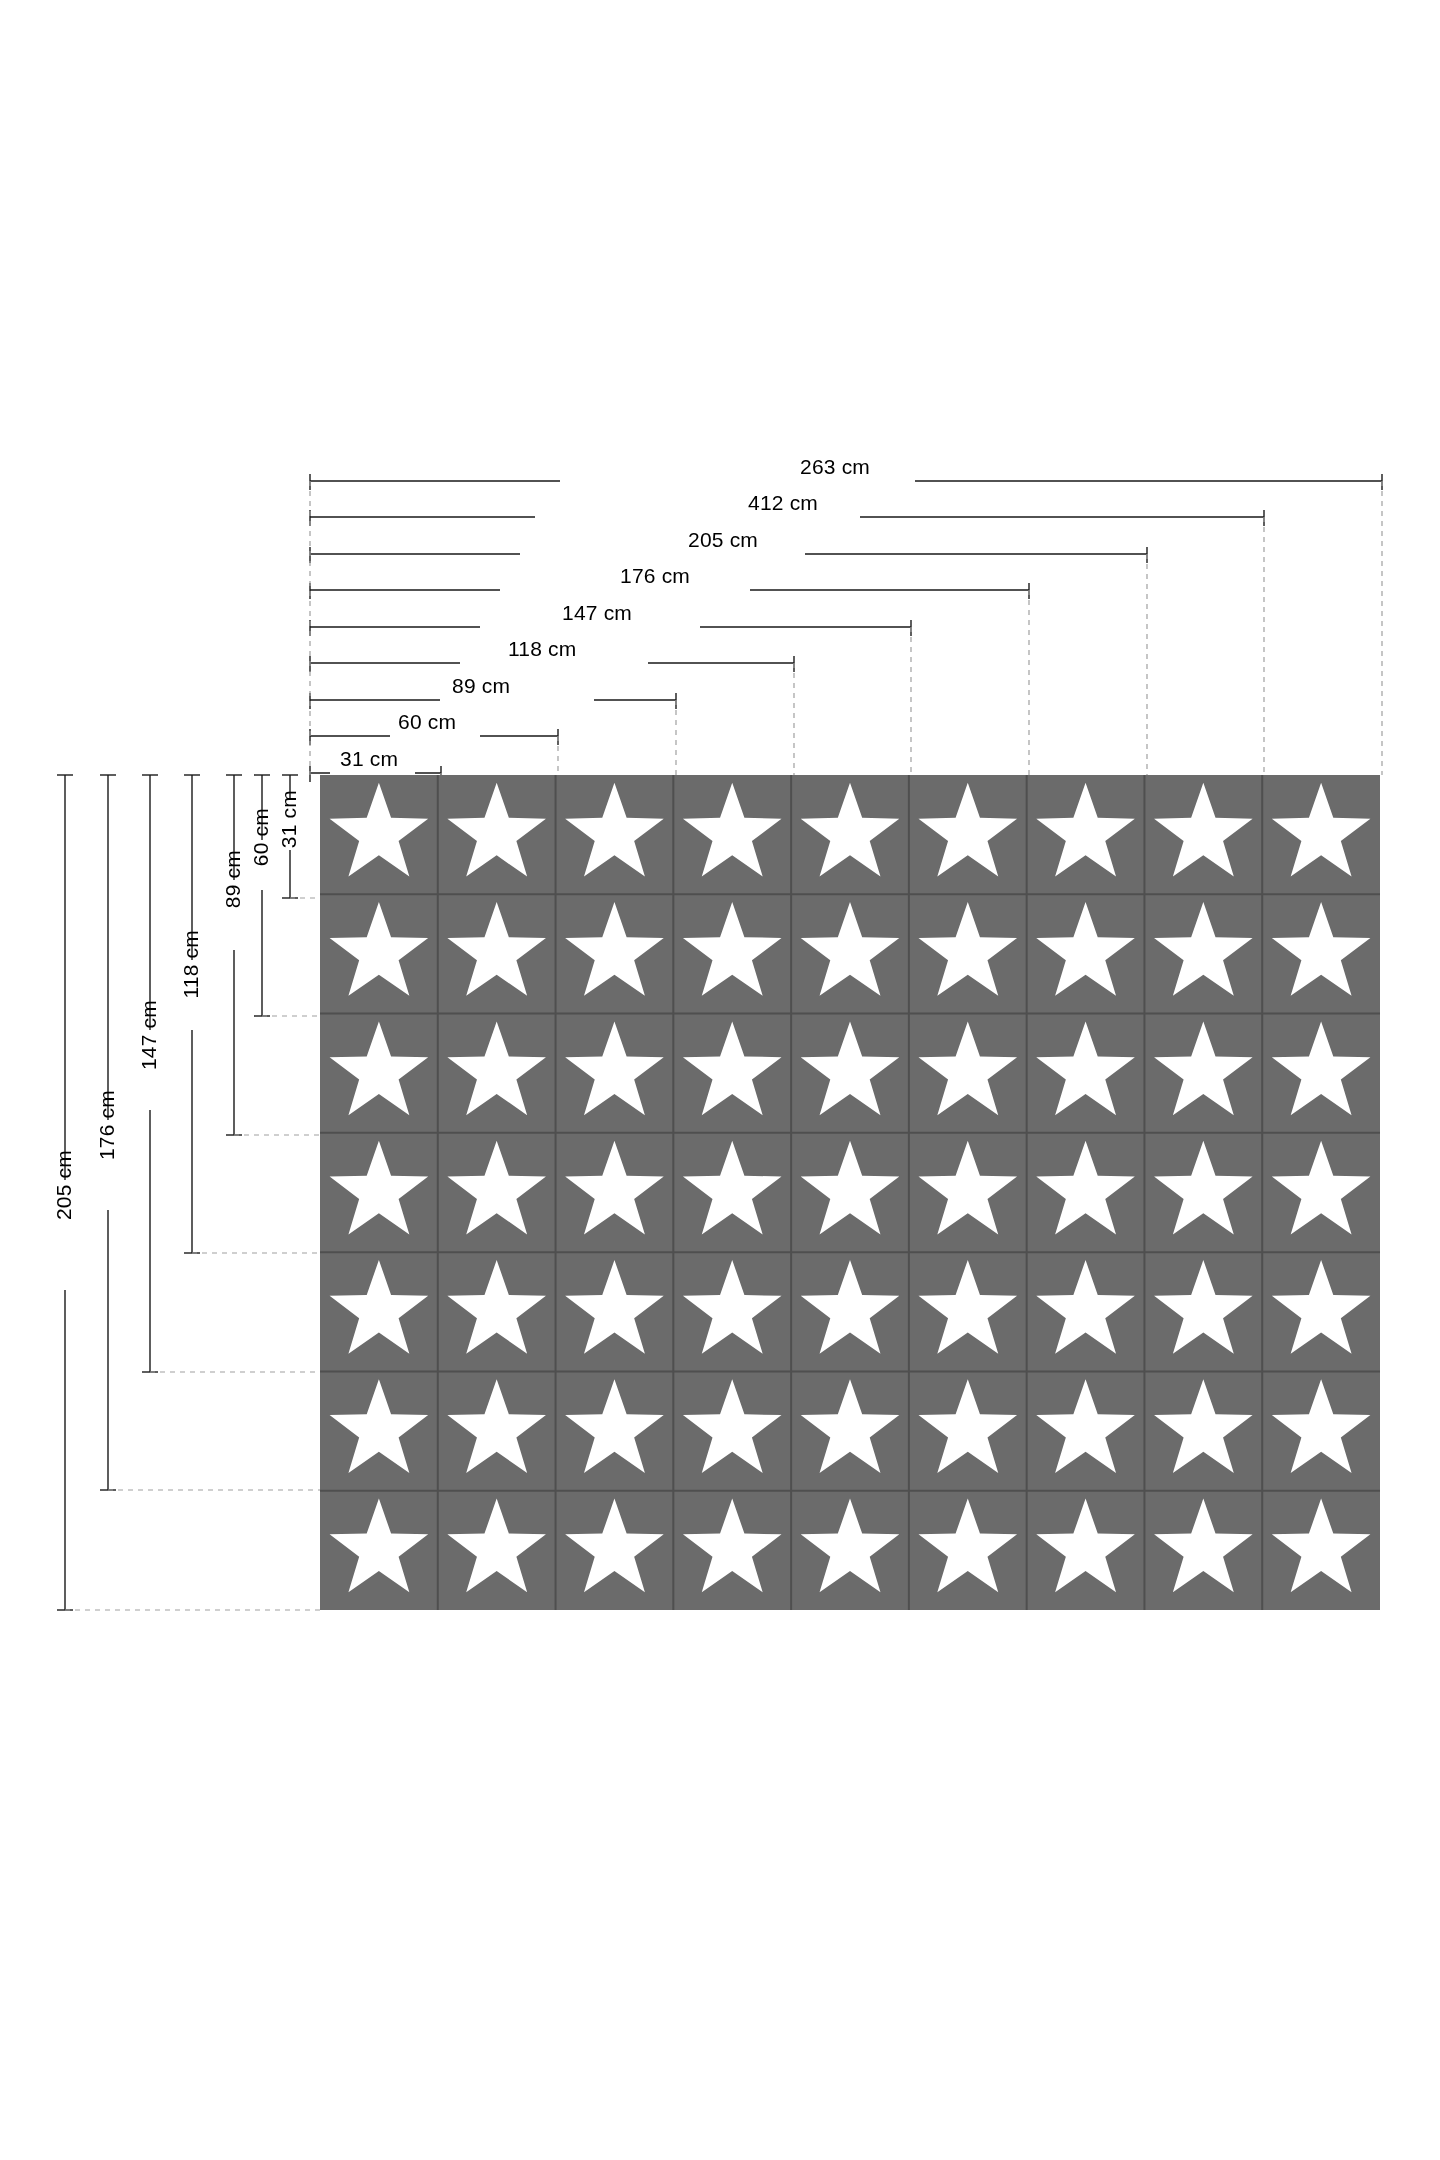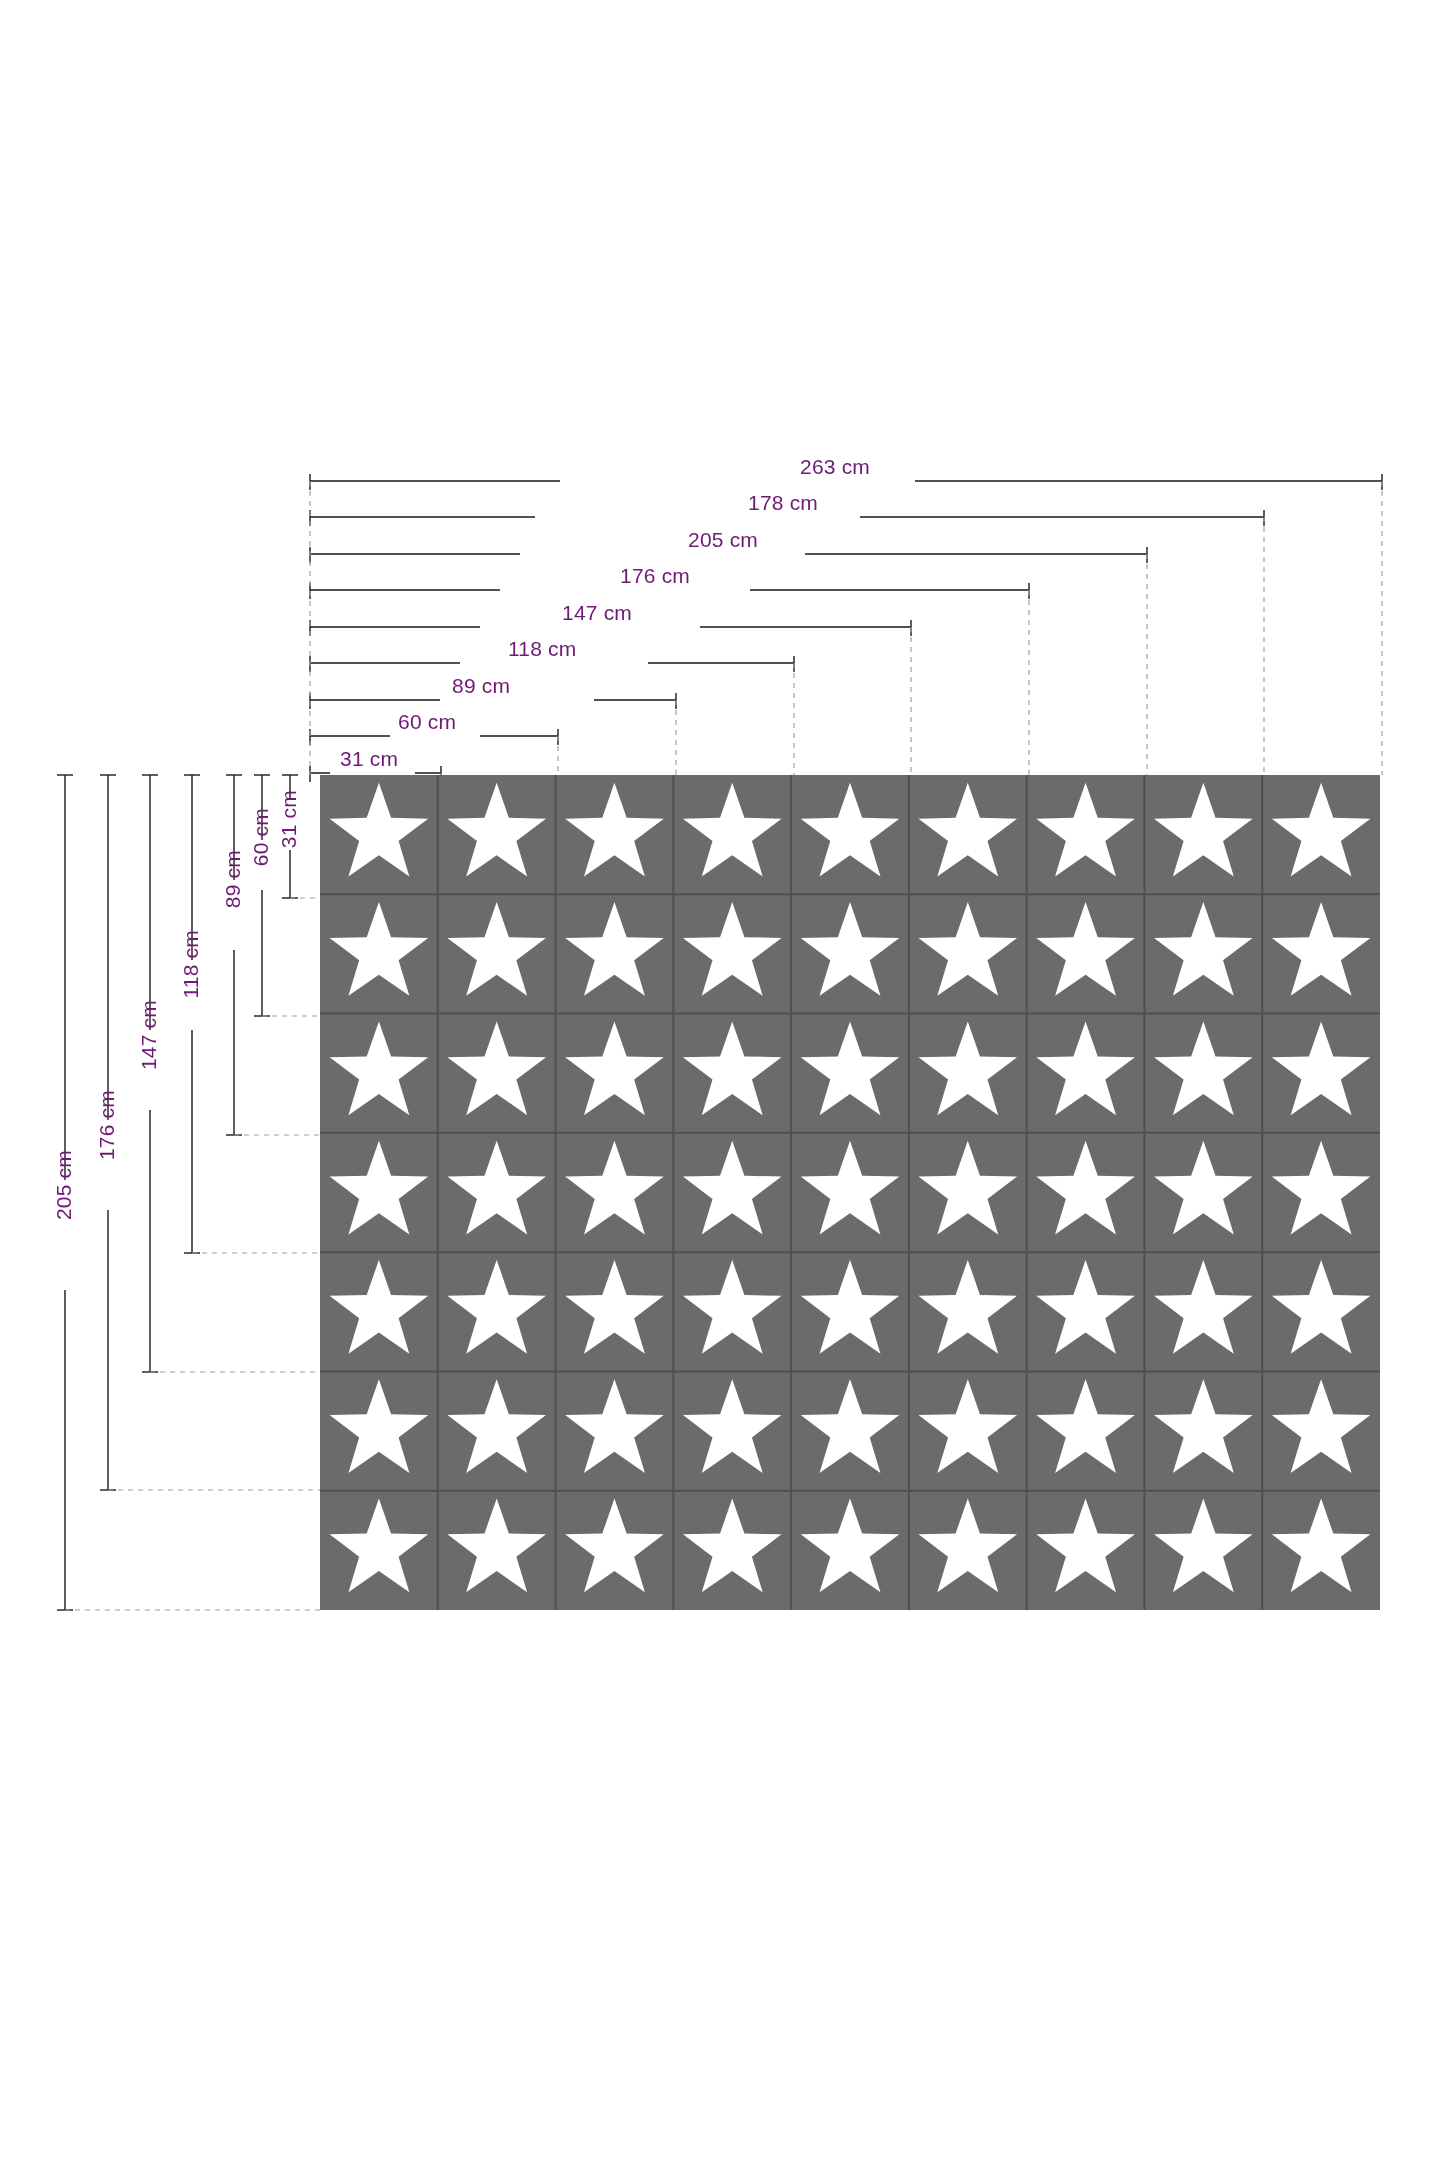--- a/index.html
+++ b/index.html
@@ -20,21 +20,21 @@
     left: 0;
     top: 0;
     width: 1440px;
     height: 2160px;
   }
 
   .dim-label {
     position: absolute;
     font-family: "Liberation Sans", sans-serif;
     font-size: 21px;
-    color: #701a75;
+    color: #000000;
     white-space: nowrap;
     letter-spacing: 0.2px;
   }
   .dim-label.vertical {
     writing-mode: vertical-rl;
     transform: rotate(180deg);
     transform-origin: center center;
   }
 
   .mat-area {
@@ -144,21 +144,21 @@
       <path d="M 108 1490 L 320 1490"></path>
       <path d="M 150 1372 L 320 1372"></path>
       <path d="M 192 1253 L 320 1253"></path>
       <path d="M 234 1135 L 320 1135"></path>
       <path d="M 262 1016 L 320 1016"></path>
       <path d="M 290 898 L 320 898"></path>
     </g>
   </svg>
 
   <div class="dim-label" style="left:800px; top:455px;">263 cm</div>
-  <div class="dim-label" style="left:748px; top:491px;">178 cm</div>
+  <div class="dim-label" style="left:748px; top:491px;">412 cm</div>
   <div class="dim-label" style="left:688px; top:528px;">205 cm</div>
   <div class="dim-label" style="left:620px; top:564px;">176 cm</div>
   <div class="dim-label" style="left:562px; top:601px;">147 cm</div>
   <div class="dim-label" style="left:508px; top:637px;">118 cm</div>
   <div class="dim-label" style="left:452px; top:674px;">89 cm</div>
   <div class="dim-label" style="left:398px; top:710px;">60 cm</div>
   <div class="dim-label" style="left:340px; top:747px;">31 cm</div>
 
   <div class="dim-label vertical" style="left:52px; top:1150px;">205 cm</div>
   <div class="dim-label vertical" style="left:95px; top:1090px;">176 cm</div>

